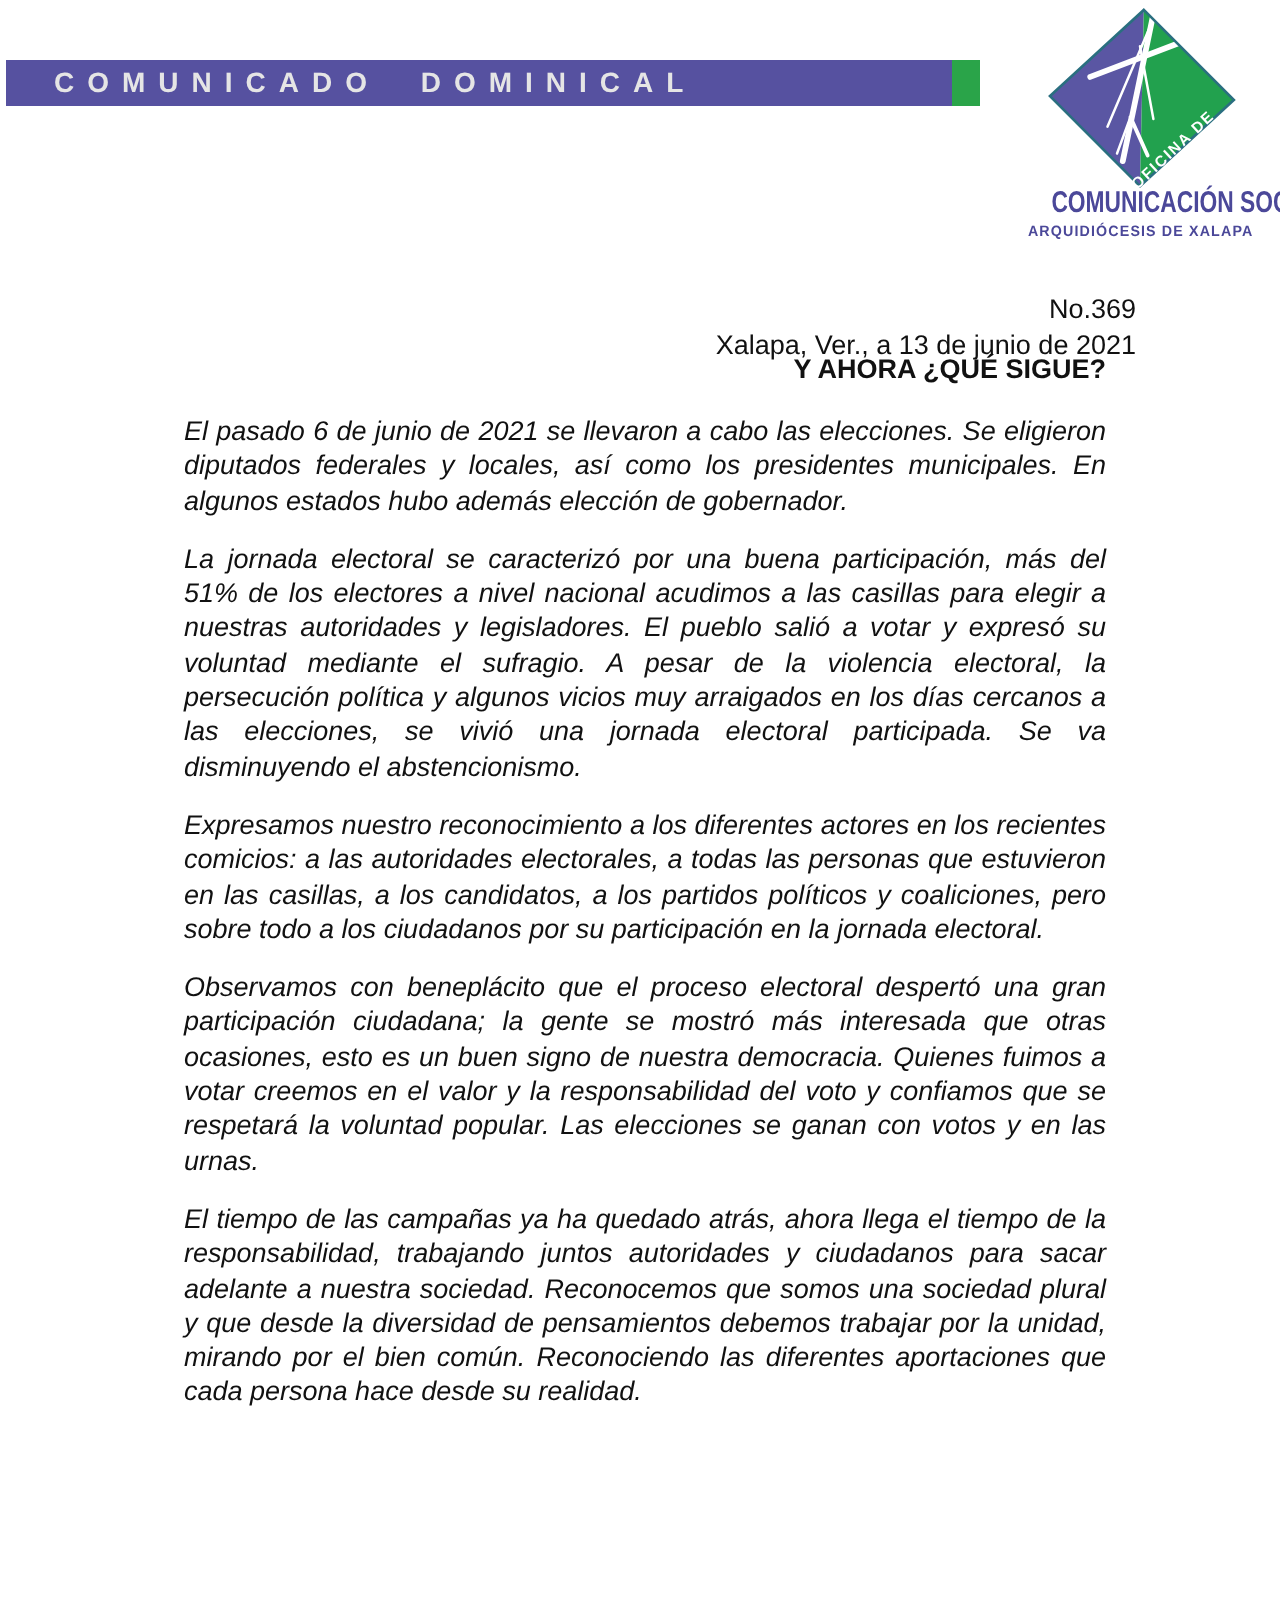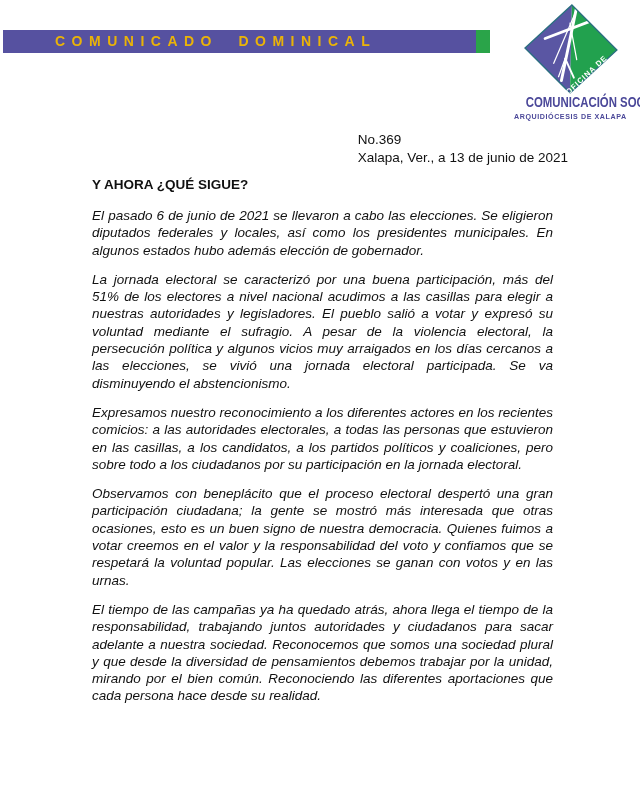--- a/index.html
+++ b/index.html
@@ -6,47 +6,47 @@
   .page {
     position:relative; width:640px; height:806px; background:#ffffff;
     font-family:"Liberation Sans", sans-serif; color:var(--body-text,#111);
     overflow:hidden;
   }
 
   
   .banner { position:absolute; top:30px; left:3px; height:23px; display:flex; }
   .banner-bar {
     width:473px; height:23px; background:var(--banner-purple,#5651a0);
-    color:#eab308; font-weight:bold; font-size:14px; line-height:23px;
+    color:#e5e5e5; font-weight:bold; font-size:14px; line-height:23px;
     letter-spacing:6.5px; word-spacing:10px;
-    padding-left:52px; box-sizing:border-box; white-space:nowrap; overflow:hidden;
+    padding-left:24px; box-sizing:border-box; white-space:nowrap; overflow:hidden;
   }
   .banner-tip { width:14px; height:23px; background:var(--banner-green,#2aa449); }
 
   
   .logo-block { position:absolute; top:4px; left:504px; width:132px; text-align:center; }
   .logo-mark { display:block; margin:0 auto; width:96px; height:90px; }
   .logo-title-wrap { margin-top:1px; line-height:14px; }
   .logo-title {
     display:inline-block; color:var(--logo-text,#4b4899); font-weight:bold;
     font-size:15px; white-space:nowrap; transform:scaleX(0.76); transform-origin:center;
   }
   .logo-sub-wrap { line-height:9px; }
   .logo-sub {
     display:inline-block; color:var(--logo-text,#4b4899); font-weight:bold;
     font-size:7.5px; letter-spacing:0.6px; white-space:nowrap;
     transform:scaleX(0.95); transform-origin:center;
   }
 
   
-  .meta { position:absolute; top:131px; right:72px; font-size:13.5px; line-height:18px; }
+  .meta { position:absolute; top:146px; right:72px; text-align:right; font-size:13.5px; line-height:18px; }
 
   
   .content { position:absolute; top:177px; left:92px; width:461px; }
-  .doc-title { margin:0 0 15px 0; text-align:left; font-weight:bold; font-size:13.5px; }
+  .doc-title { margin:0 0 15px 0; text-align:right; font-weight:bold; font-size:13.5px; }
   .doc-body p { margin:0 0 12px 0; font-size:13.5px; line-height:17.3px; text-align:justify;font-style:italic; }
   .doc-body p:last-child { margin-bottom:0; }
 </style>
 </head>
 <body>
 
 <div class="page">
 
   <div class="banner">
     <div class="banner-bar">COMUNICADO DOMINICAL</div>

